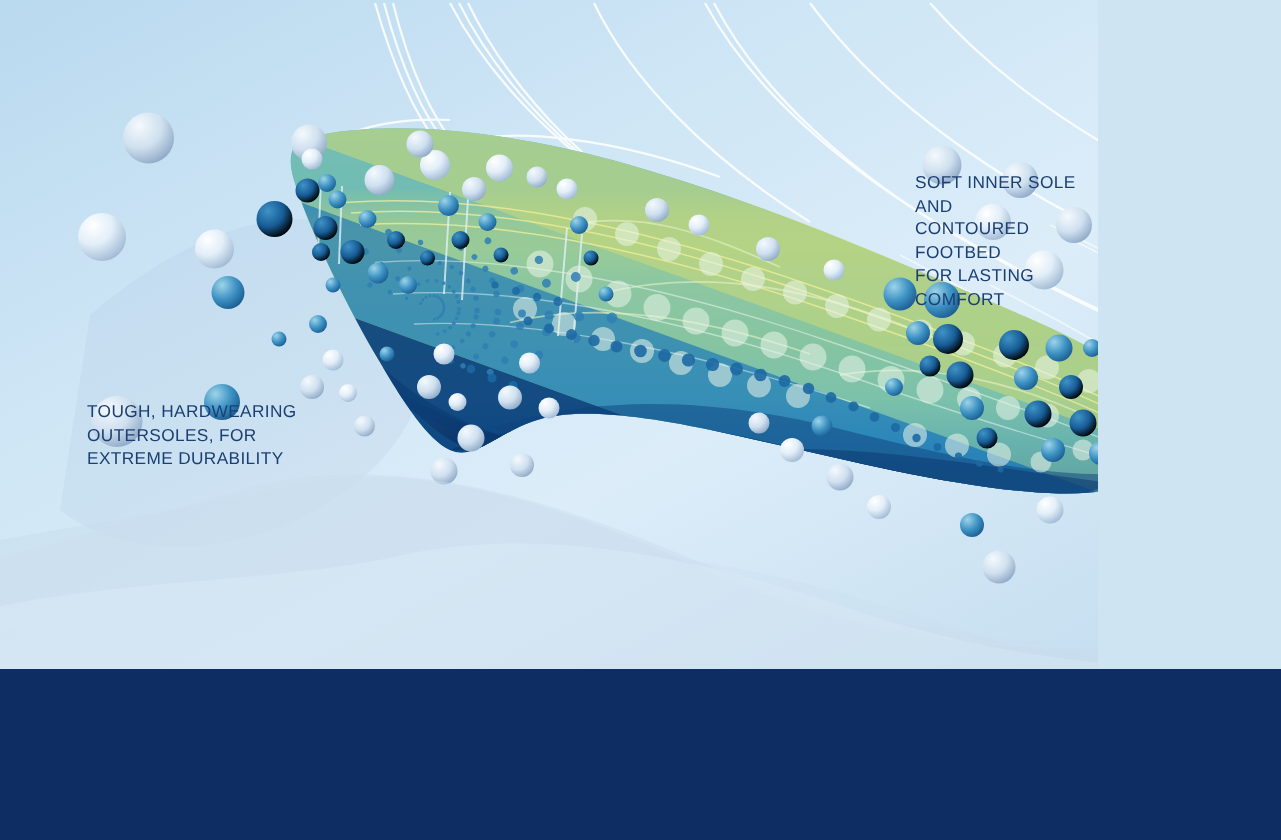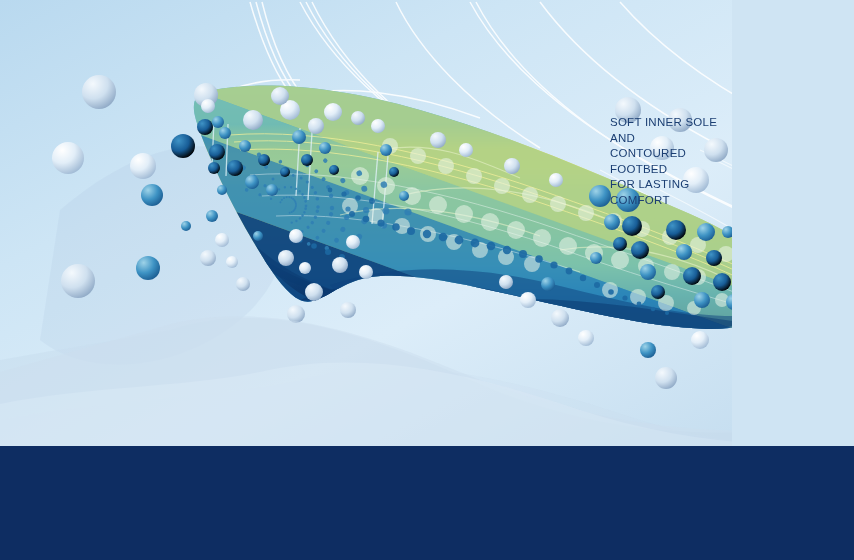--- a/index.html
+++ b/index.html
@@ -507,20 +507,23 @@
         <path d="M150,330 C240,300 340,322 450,368 C550,410 660,436 790,430
                  L854,428 L854,446 L0,446 L0,372 Z" fill="#ccdeee"></path>
         <path d="M260,372 C360,348 470,372 580,410 C660,436 740,446 820,446
                  L0,446 L0,404 C90,386 180,388 260,372 Z" fill="#dbe9f5" opacity=".8"></path>
       </g>
     </svg>
 
     <div class="label" id="lbl-soft">SOFT INNER SOLE AND
 CONTOURED FOOTBED
 FOR LASTING COMFORT</div>
+    <div class="label" id="lbl-tough">TOUGH, HARDWEARING
+OUTERSOLES, FOR
+EXTREME DURABILITY</div>
   </div>
 
   <div class="footer">
     <div class="footer-inner">
 
       
       
 
       
 

